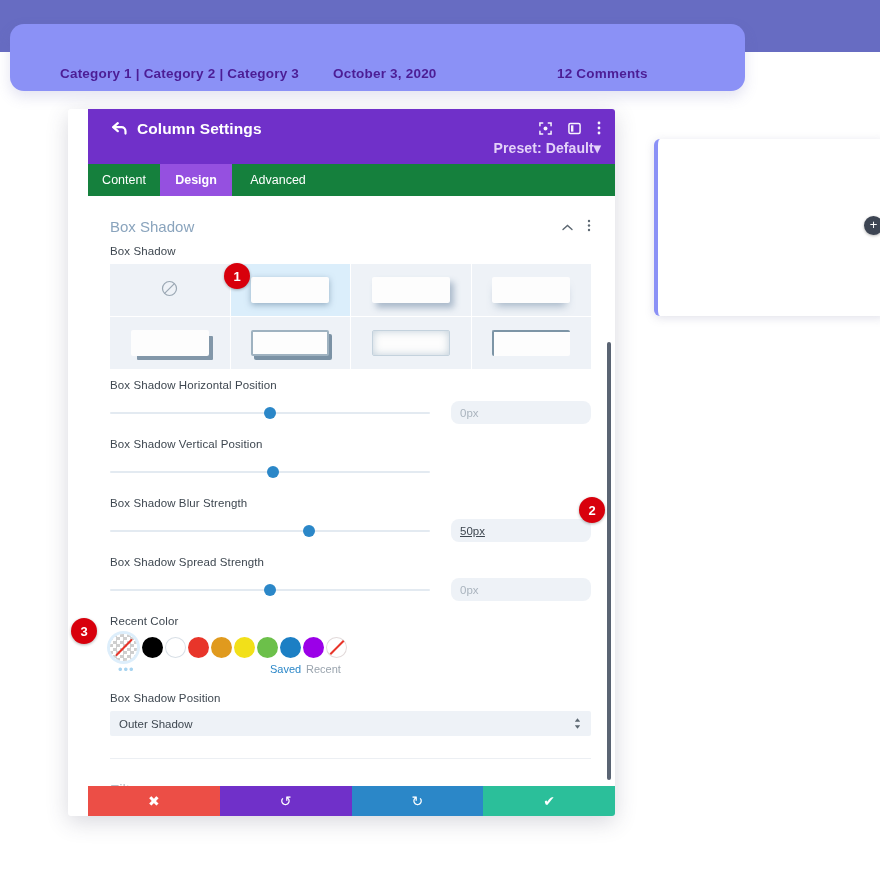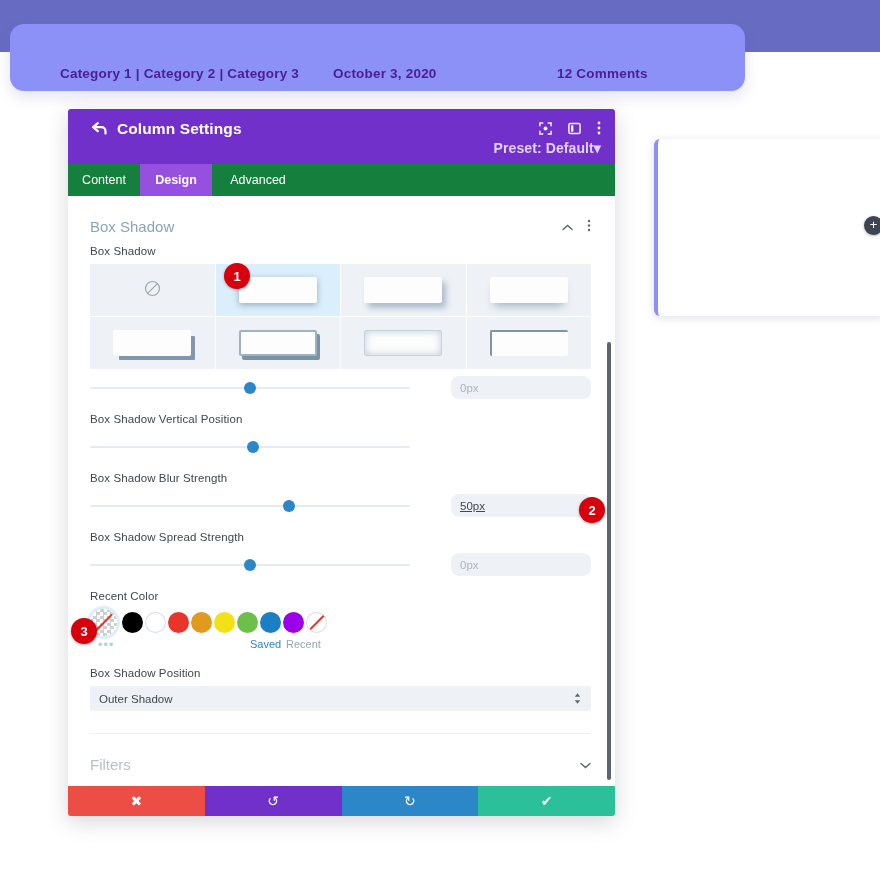--- a/index.html
+++ b/index.html
@@ -48,21 +48,21 @@
     font-size: 13px; line-height: 18px; text-align: center;
     box-shadow: 0 1px 3px rgba(0,0,0,.3);
   }
 
   
   .modal {
     position: absolute; left: 68px; top: 109px; width: 547px; height: 707px;
     background: #ffffff;
     box-shadow: 0 6px 22px rgba(60,60,90,0.20);
     display: flex; flex-direction: column;
-    border-radius: 3px; overflow: hidden;
+    border-radius: 3px; overflow: hidden; padding-left: 20px;
   }
   .modal-head {
     background: #7030c9; color: #fff;
     padding: 11px 14px 8px 24px; position: relative; flex: 0 0 auto;
   }
   .head-title-row { display: flex; align-items: center; gap: 10px; }
   .back-arrow { font-size: 15px; line-height: 1; display: inline-block; }
   .modal-title { font-size: 15.5px; font-weight: bold; letter-spacing: .1px; }
   .preset-line {
     margin-top: 2px; font-size: 14px; color: #e3d2f8; font-weight: bold;
@@ -324,20 +324,21 @@
             <div class="pv s5"></div>
           </div>
           <div class="preset-cell">
             <div class="pv s6"></div>
           </div>
           <div class="preset-cell">
             <div class="pv s7"></div>
           </div>
         </div>
 
+        <div class="field-label">Box Shadow Horizontal Position</div>
         <div class="slider-row">
           <div class="track"></div>
           <div class="knob" style="left:154px"></div>
           <div class="val-box">0px</div>
         </div>
 
         <div class="field-label">Box Shadow Vertical Position</div>
         <div class="slider-row">
           <div class="track"></div>
           <div class="knob" style="left:157px"></div>

